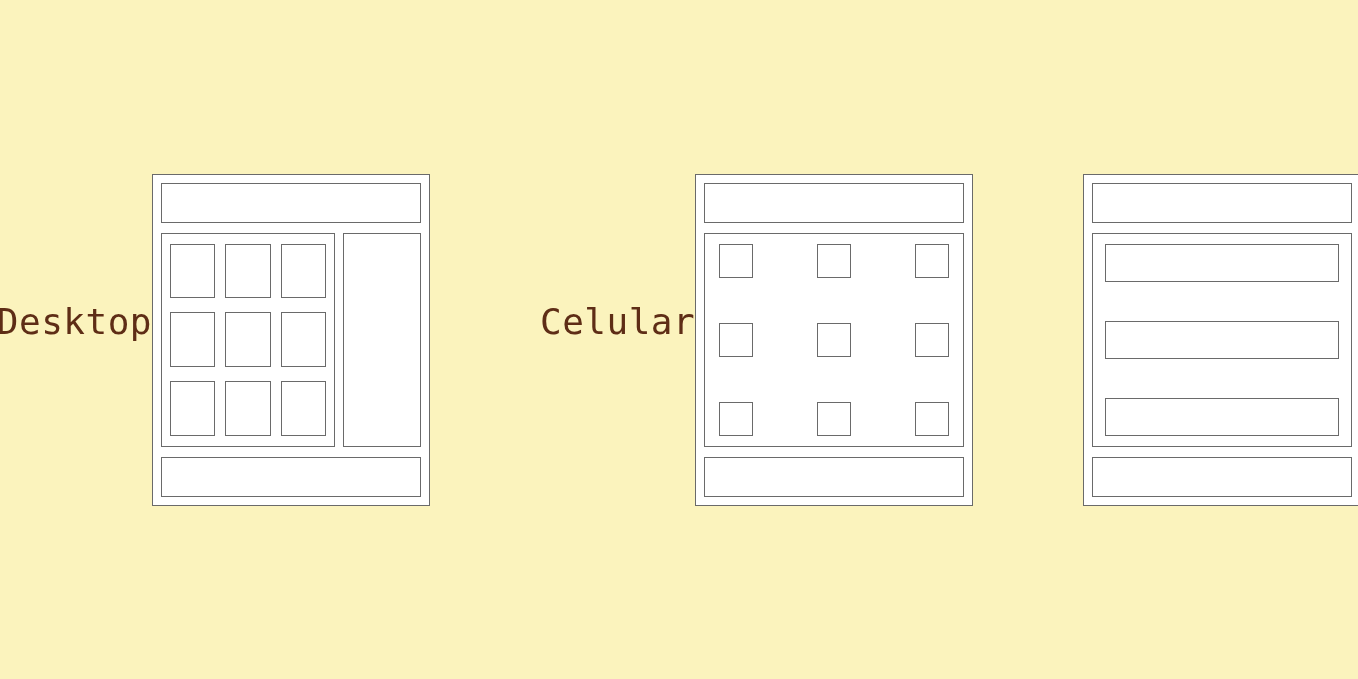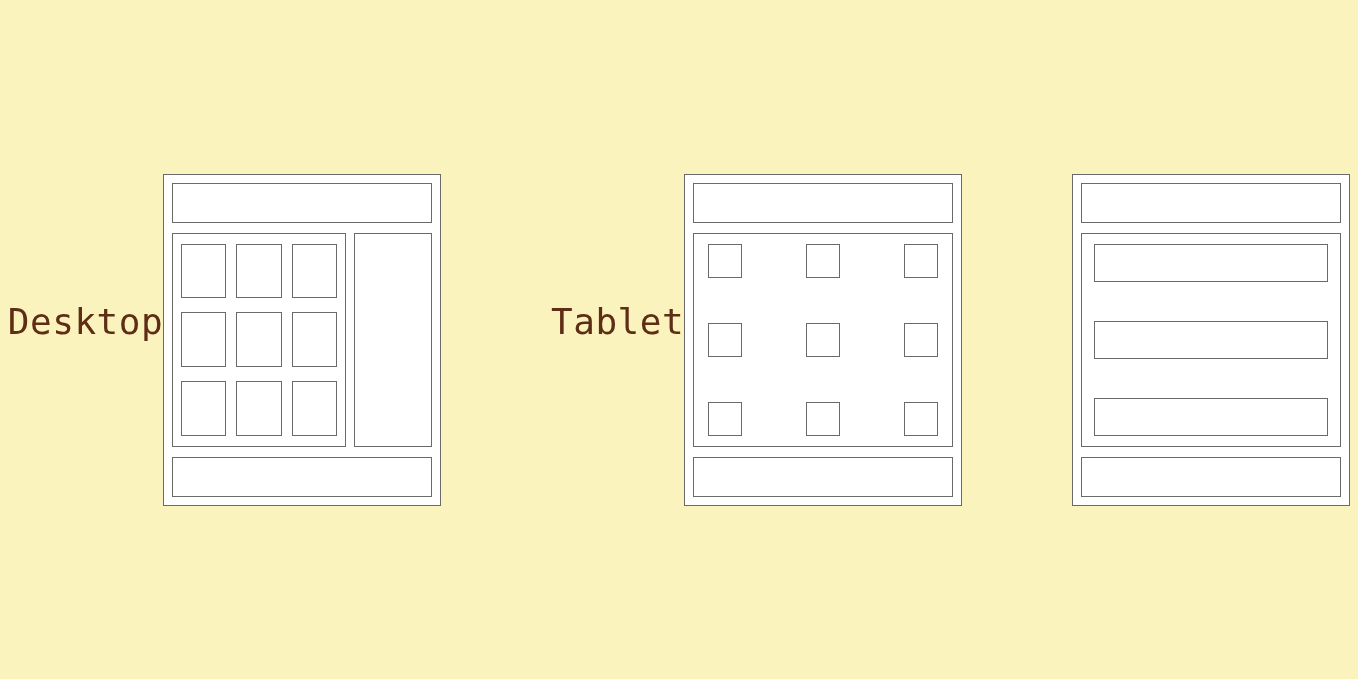--- a/index.html
+++ b/index.html
@@ -116,21 +116,21 @@
         <div class="cell"></div>
         <div class="cell"></div>
       </div>
       <div class="sidebar"></div>
     </div>
     <div class="row-block footer-block"></div>
   </div>
 </div>
 
 <div class="device-col tablet">
-  <div class="device-label">Tablet</div>
+  <div class="device-label">Celular</div>
   <div class="device-frame">
     <div class="row-block header-block"></div>
     <div class="middle-wrap">
       <div class="grid-section">
         <div class="cell"></div>
         <div class="cell"></div>
         <div class="cell"></div>
         <div class="cell"></div>
         <div class="cell"></div>
         <div class="cell"></div>

